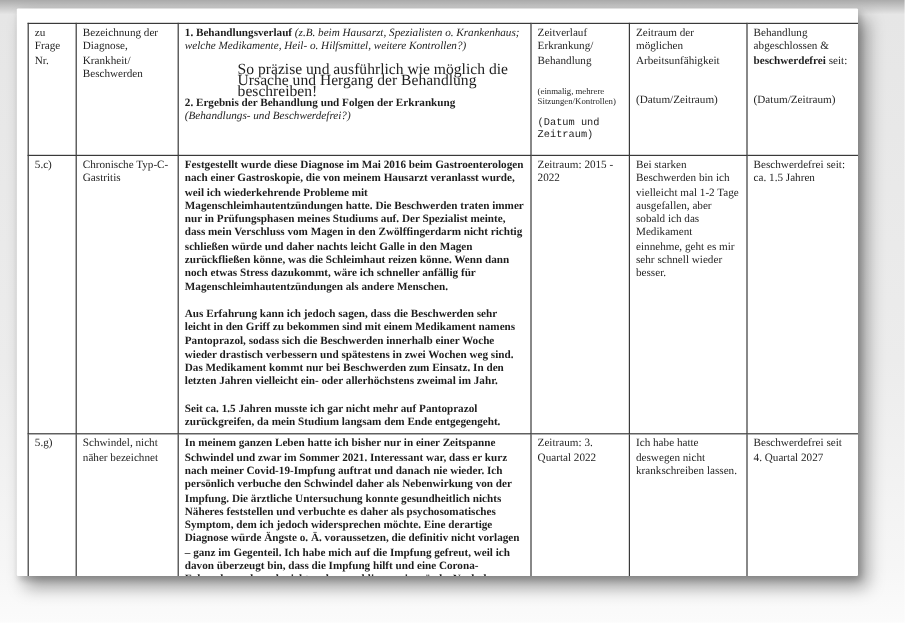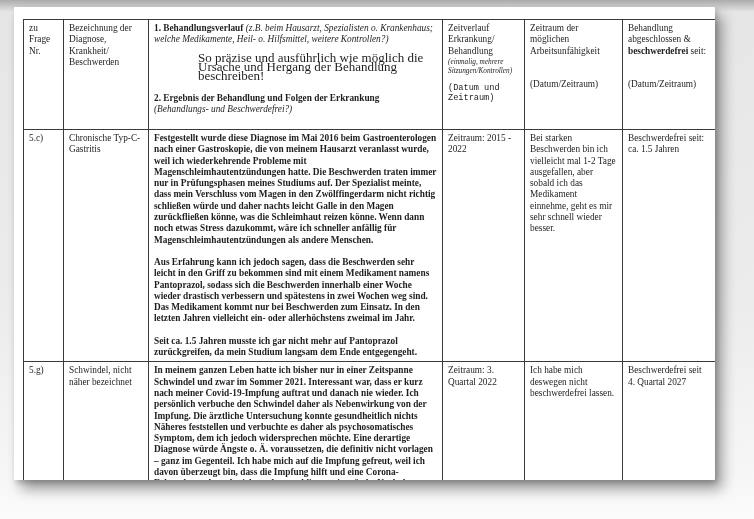--- a/index.html
+++ b/index.html
@@ -55,26 +55,26 @@
   .b { font-weight: bold; }
   .i { font-style: italic; }
   .small-note {
     display: block;
     font-size: 13px;
     line-height: 9.4px;
     font-weight: normal;
     margin-top: 7px;
     margin-left: 44px;
   }
-  .treat-block2 { display: block; margin-top: 12px; }
+  .treat-block2 { display: block; }
   .tl-note-italic {
     display: block;
     font-size: 7.3px;
     line-height: 9px;
-    font-style: italic;
+    margin-top: 14px;
   }
   .tl-note {
     display: block;
     font-size: 8.6px;
     line-height: 10.5px;
     margin-top: 8px;
     font-family: Liberation Mono, monospace;
   }
   .gap-note {
     display: block;
@@ -150,19 +150,19 @@
           <td>Bei starken Beschwerden bin ich vielleicht mal 1-2 Tage ausgefallen, aber sobald ich das Medikament einnehme, geht es mir sehr schnell wieder besser.</td>
           <td>Beschwerdefrei seit: ca. 1.5 Jahren</td>
         </tr>
         <tr class="row-5g">
           <td class="cell-qno">5.g)</td>
           <td>Schwindel, nicht näher bezeichnet</td>
           <td>
             <p>In meinem ganzen Leben hatte ich bisher nur in einer Zeitspanne Schwindel und zwar im Sommer 2021. Interessant war, dass er kurz nach meiner Covid-19-Impfung auftrat und danach nie wieder. Ich persönlich verbuche den Schwindel daher als Nebenwirkung von der Impfung. Die ärztliche Untersuchung konnte gesundheitlich nichts Näheres feststellen und verbuchte es daher als psychosomatisches Symptom, dem ich jedoch widersprechen möchte. Eine derartige Diagnose würde Ängste o. Ä. voraussetzen, die definitiv nicht vorlagen – ganz im Gegenteil. Ich habe mich auf die Impfung gefreut, weil ich davon überzeugt bin, dass die Impfung hilft und eine Corona-Erkrankung danach nicht mehr so schlimm sein würde. Nach der</p>
           </td>
           <td>Zeitraum: 3. Quartal 2022</td>
-          <td>Ich habe mich deswegen nicht beschwerdefrei lassen.</td>
+          <td>Ich habe hatte deswegen nicht krankschreiben lassen.</td>
           <td>Beschwerdefrei seit 4. Quartal 2027</td>
         </tr>
       </tbody>
     </table>
   </div>
 </div>
 
 </body></html>

